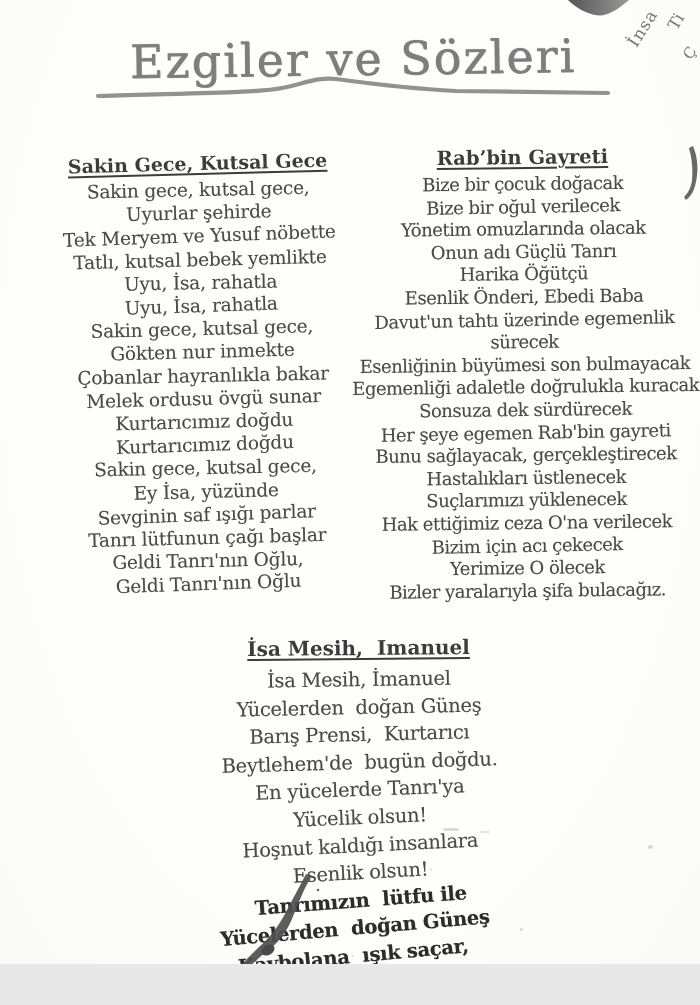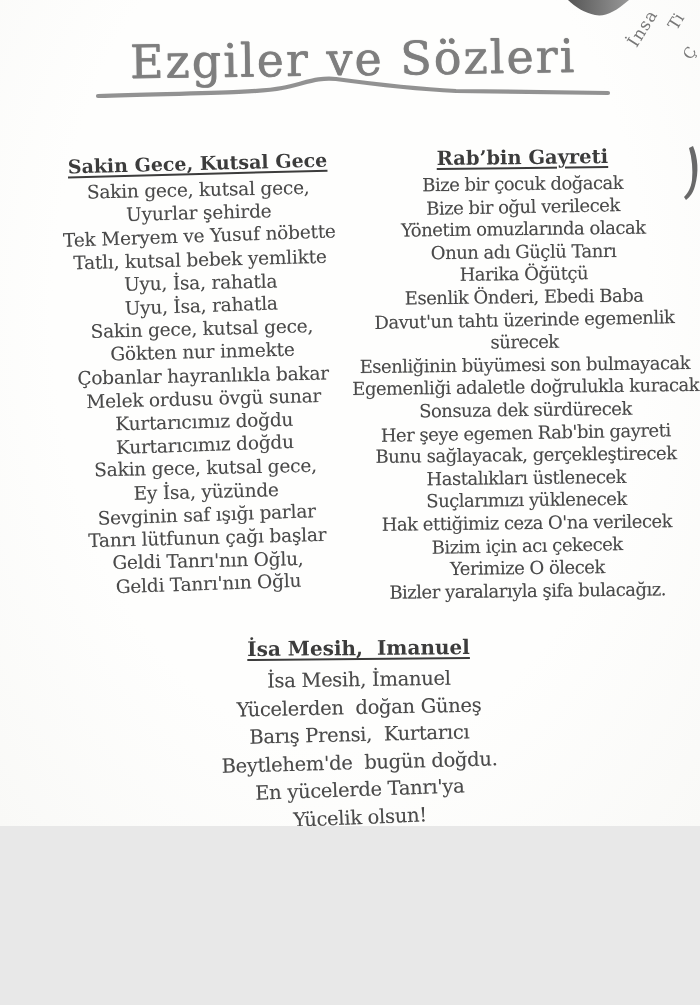--- a/index.html
+++ b/index.html
@@ -1,18 +1,18 @@
 <!DOCTYPE html>
 <html><head>
 <meta charset="utf-8">
 <style>
   html,body{margin:0;padding:0;background:#e8e8e8;}
   .page{
     position:relative;
-    width:700px;height:826px;
+    width:700px;height:964px;
     margin:0 auto;
     background:radial-gradient(ellipse at 50% 38%, #fefefd 60%, #f9f9f7 100%);
     overflow:hidden;
     font-family:"DejaVu Serif","Liberation Serif",serif;
     color:#4a4a4a;
   }
 
   
   .main-title{
     position:absolute;left:88px;top:32px;width:530px;

